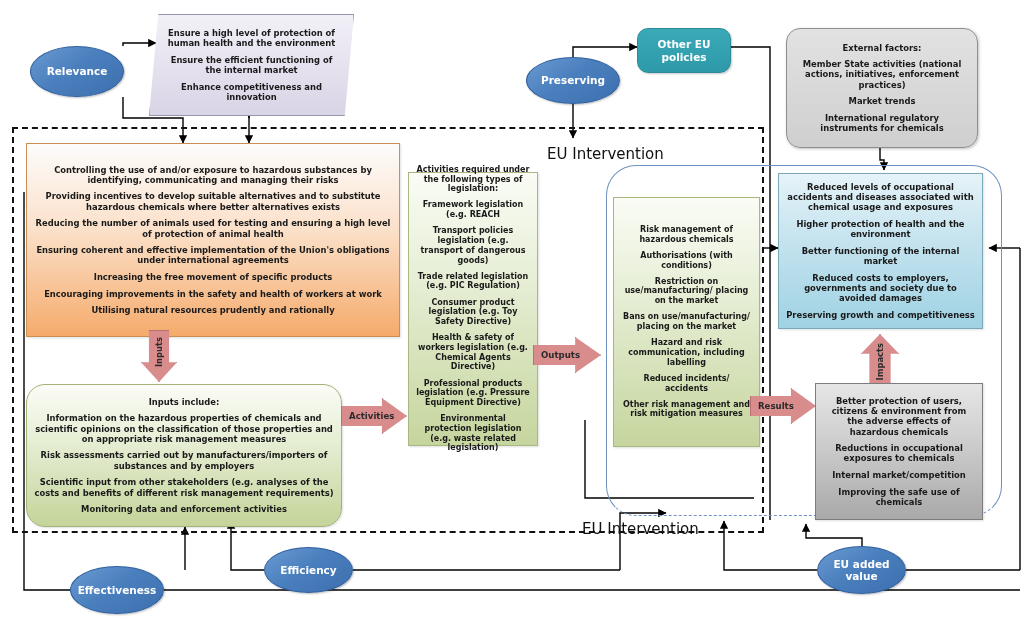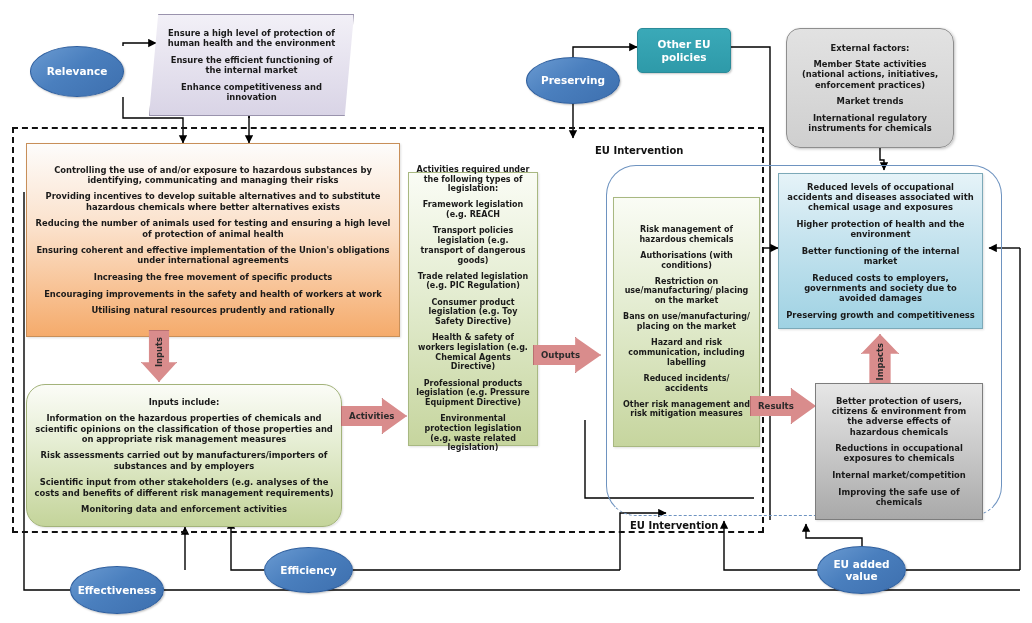--- a/index.html
+++ b/index.html
@@ -16,21 +16,21 @@
     border:1px solid #2f5f9e;
     color:#ffffff;font-weight:bold;font-size:10.5px;
     display:flex;align-items:center;justify-content:center;text-align:center;
     line-height:1.15;
     box-shadow:1px 1px 2px rgba(0,0,0,.25);
   }
 
   
   .teal{
     background:linear-gradient(180deg,#3aa9b8 0%,#2e9aa9 100%);
-    border:1px solid #2b8b99;border-radius:5px;
+    border:1px solid #2b8b99;border-radius:11px;
     color:#ffffff;font-weight:bold;font-size:10.5px;
     display:flex;align-items:center;justify-content:center;text-align:center;
     line-height:1.2;box-shadow:1px 1px 2px rgba(0,0,0,.22);
   }
 
   
   .grey-round{
     background:linear-gradient(180deg,#e2e2e2 0%,#cfcfcf 100%);
     border:1.5px solid #8e8e8e;border-radius:14px;
     box-shadow:1px 1px 3px rgba(0,0,0,.25);
@@ -58,21 +58,21 @@
   .box-grey{background:linear-gradient(180deg,#e6e6e6 0%,#c9c9c9 50%,#a9a9a9 100%);border-color:#7d7d7d;}
 
   .line{font-weight:bold;font-size:8.4px;line-height:1.22;margin:3.2px 0;}
   .line.small{font-size:8.0px;}
 
   
   .dashed-region{border:2.2px dashed #111111;}
   
   .effects-container{border:1.6px solid #6e93c0;border-radius:30px;}
 
-  .label{font-size:10px;font-weight:bold;color:#111;margin-left:48px;}
+  .label{font-size:15px;font-weight:normal;color:#111;}
   .effects-label{font-size:10px;font-weight:bold;color:#4a7fbe;}
 
   
   .arrow-r{background:#d98c8c;border:1px solid #b87070;
     clip-path:polygon(0% 22%,62% 22%,62% 0%,100% 50%,62% 100%,62% 78%,0% 78%);
     -webkit-clip-path:polygon(0% 22%,62% 22%,62% 0%,100% 50%,62% 100%,62% 78%,0% 78%);
     display:flex;align-items:center;justify-content:flex-start;
     box-shadow:1px 1px 2px rgba(0,0,0,.18);}
   .arrow-r span{font-size:8.6px;font-weight:bold;color:#2b2b2b;padding-left:7px;}
   .arrow-d{background:#d98c8c;border:1px solid #b87070;
@@ -163,21 +163,21 @@
 
   <div class="abs ellipse" style="left:526px;top:57px;width:94px;height:47px;">
     <span>Preserving</span>
   </div>
 
   <div class="abs teal" style="left:637px;top:28px;width:94px;height:45px;">
     <span style="white-space:pre-line">Other EU
 policies</span>
   </div>
 
-  <div class="abs grey-round" style="left:786px;top:28px;width:168px;height:120px;align-items:center;">
+  <div class="abs grey-round" style="left:786px;top:28px;width:192px;height:120px;align-items:center;">
     <div class="line">External factors:</div>
     <div class="line">Member State activities (national actions, initiatives, enforcement practices)</div>
     <div class="line">Market trends</div>
     <div class="line">International regulatory instruments for chemicals</div>
   </div>
 
   <div class="abs label" style="left:547px;top:145px;">EU Intervention</div>
 
   <div class="abs box box-orange" style="left:26px;top:143px;width:374px;height:194px;">
     <div class="line">Controlling the use of and/or exposure to hazardous substances by identifying, communicating and managing their risks</div>

